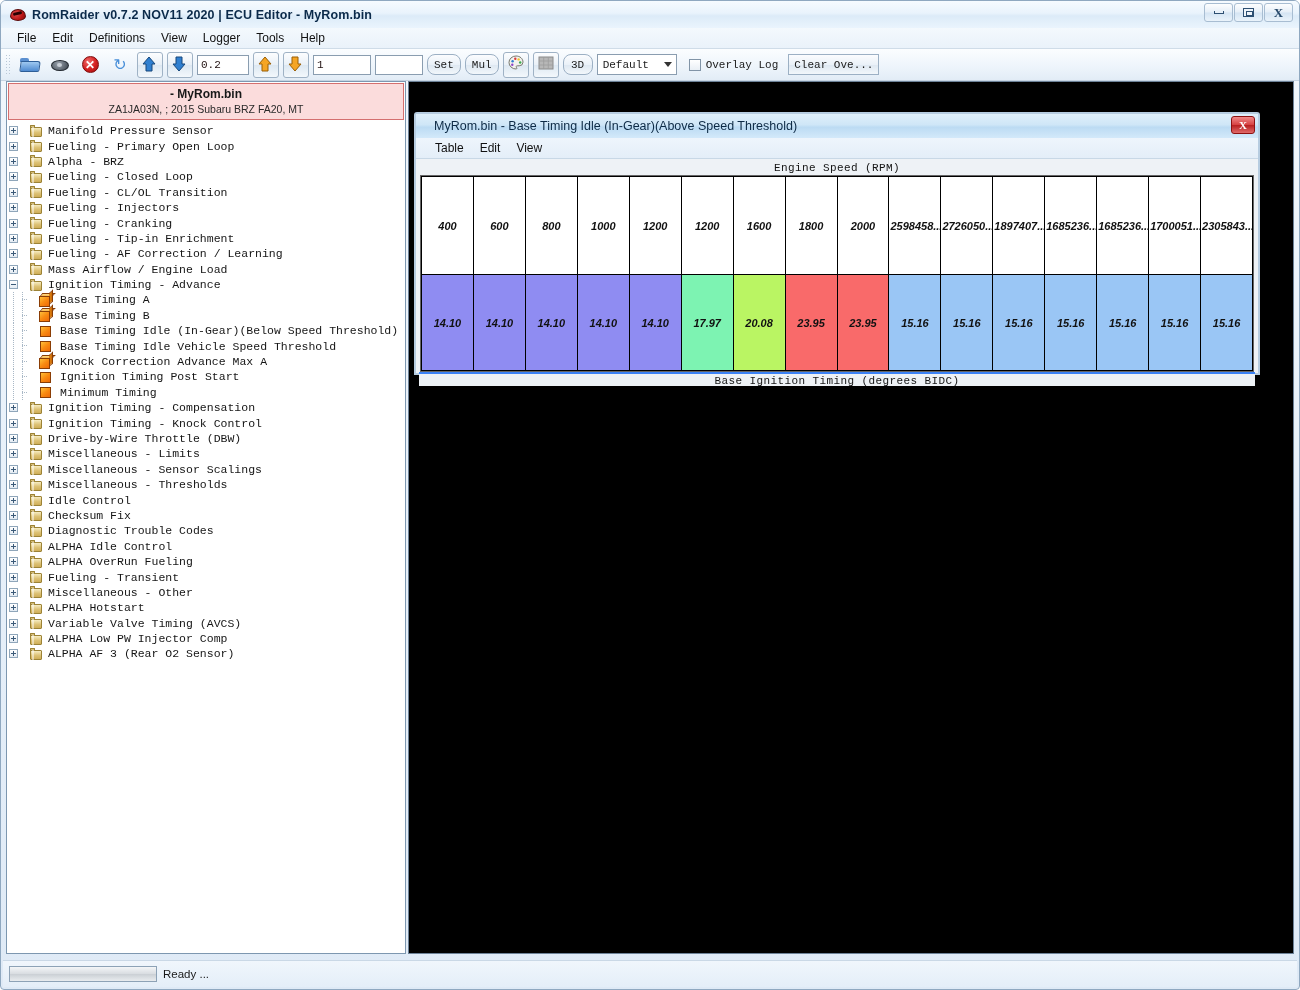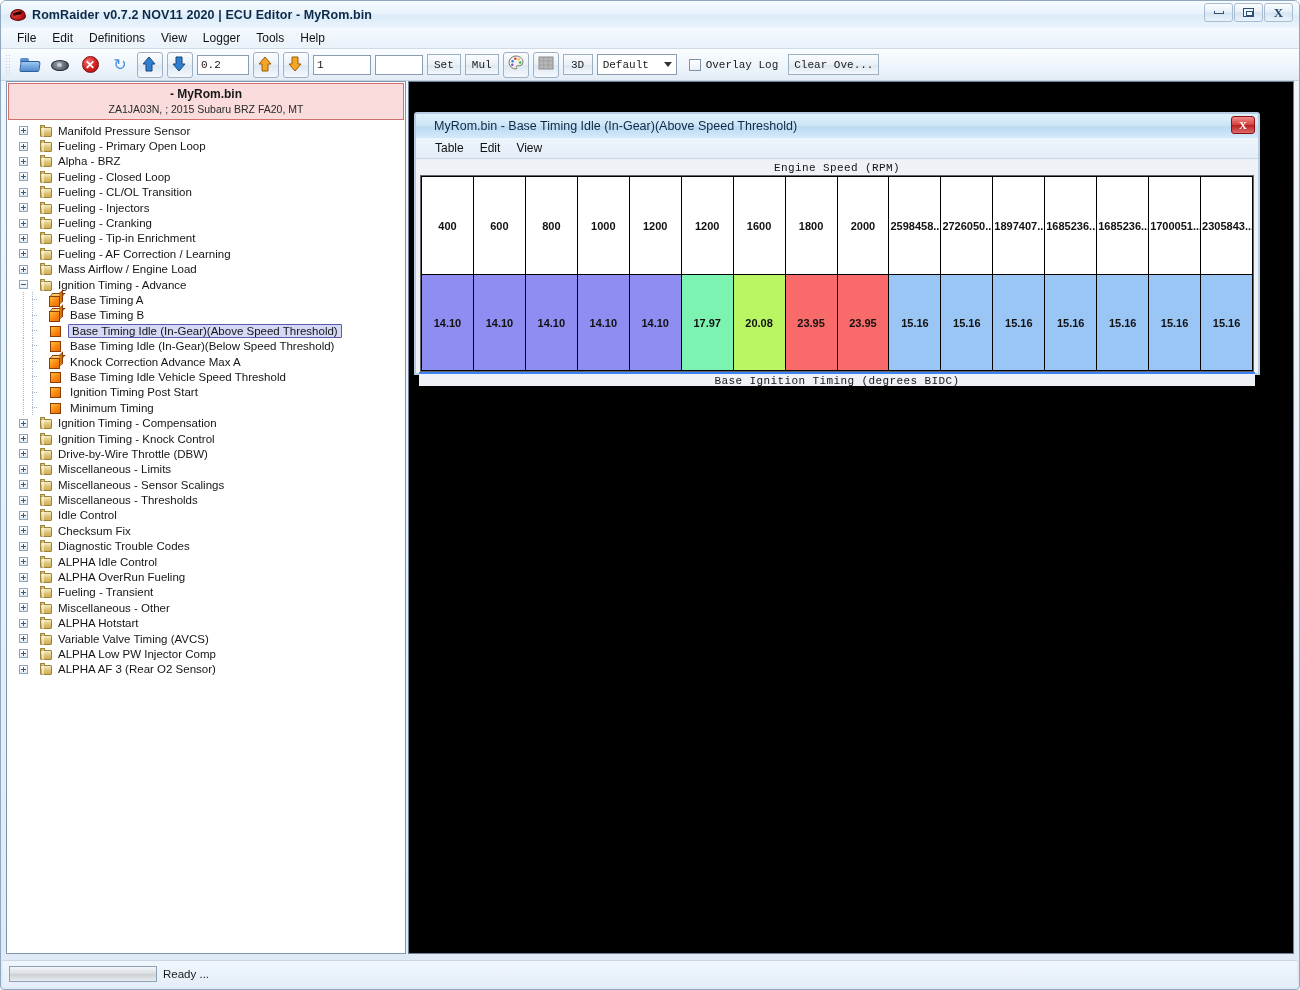--- a/index.html
+++ b/index.html
@@ -105,21 +105,21 @@
     border: 1px solid #8a9db0; background: #fff;
     font-family: "Liberation Mono", monospace; font-size: 11px;
     color: #201010; padding: 0 3px; line-height: 18px;
   }
   .tfield.w1 { width: 52px; }
   .tfield.w2 { width: 58px; }
   .tfield.w3 { width: 48px; }
   .tsmallbtn {
     height: 21px; min-width: 30px;
     padding: 8px 6px;
-    border: 1px solid #9cb0c4; border-radius: 0;
+    border: 1px solid #9cb0c4; border-radius: 8px;
     background: linear-gradient(180deg,#fbfcfe 0%,#eaf1f8 50%,#dde7f1 51%,#f2f7fb 100%);
     font-family: "Liberation Mono", monospace; font-size: 11px; color: #1a1a1a;
     display:flex; align-items:center; justify-content:center;
   }
   .tcombo {
     height: 21px; width: 80px;
     border: 1px solid #8a9db0; background: #fff;
     display: flex; align-items: center; justify-content: space-between;
     padding: 0 4px 0 5px;
     font-family: "Liberation Mono", monospace; font-size: 11px; color: #1a1a1a;
@@ -169,21 +169,21 @@
   .rom-header {
     background: #fbdcdc;
     border: 1px solid #d46f6f;
     margin: 1px;
     text-align: center;
     padding: 3px 0 4px;
   }
   .rom-header .r1 { font-size: 12px; font-weight: bold; color: #181818; }
   .rom-header .r2 { font-size: 10.5px; color: #2a2a2a; margin-top: 2px; }
 
-  .tree { padding: 2px 0 0 12px; position: relative; }
+  .tree { padding: 2px 0 0 2px; position: relative; font-family: Liberation Mono, monospace; }
   .trow {
     height: 15.4px; display: flex; align-items: center;
     font-size: 11.5px; color: #151515; white-space: nowrap;
     position: relative;
   }
   .trow .toggle {
     width: 9px; height: 9px; flex: 0 0 auto;
     border: 1px solid #8fa6ba; background: linear-gradient(180deg,#ffffff,#e3ebf3);
     position: relative; margin-right: 2px;
   }
@@ -306,21 +306,21 @@
     border: 1px solid #666;
     margin: 0 1px;
   }
   table.grid { border-collapse: collapse; width: 100%; table-layout: fixed; }
   table.grid td {
     border: 1px solid #000;
     text-align: center;
     font-size: 11px; font-weight: bold;
     color: #111;
     font-family: "Liberation Sans", sans-serif;
-    overflow: hidden; white-space: nowrap;
+    overflow: hidden; white-space: nowrap; font-style: italic;
   }
   table.grid tr.hdr td { height: 98px; background: #fff; }
   table.grid tr.data td { height: 96px; }
 
   
   .statusbar {
     position: absolute; left: 2px; right: 2px; bottom: 2px; height: 27px;
     display: flex; align-items: center; gap: 6px;
     padding: 0 6px;
     background: linear-gradient(180deg,#f0f6fc 0%,#e4eef8 100%);
@@ -592,57 +592,48 @@
             <span class="guideline v"></span>
             <span class="guideline elbow"></span>
             <span style="width: 10px; flex: 0 0 auto;"></span>
             <span class="tblicon cube">
               <span class="top"></span>
               <span class="side"></span>
               <span class="face"></span>
             </span>
             <span class="tlabel">Base Timing B</span>
           </div>
-          <div class="trow selected">
+          <div class="trow">
             <span class="guideline v"></span>
             <span class="guideline elbow"></span>
             <span style="width: 10px; flex: 0 0 auto;"></span>
             <span class="tblicon">
               <span class="face"></span>
             </span>
-            <span class="tlabel">Base Timing Idle (In-Gear)(Above Speed Threshold)</span>
+            <span class="tlabel">Base Timing Idle (In-Gear)(Below Speed Threshold)</span>
           </div>
           <div class="trow">
             <span class="guideline v"></span>
             <span class="guideline elbow"></span>
             <span style="width: 10px; flex: 0 0 auto;"></span>
             <span class="tblicon">
               <span class="face"></span>
             </span>
-            <span class="tlabel">Base Timing Idle (In-Gear)(Below Speed Threshold)</span>
+            <span class="tlabel">Base Timing Idle Vehicle Speed Threshold</span>
           </div>
           <div class="trow">
             <span class="guideline v"></span>
             <span class="guideline elbow"></span>
             <span style="width: 10px; flex: 0 0 auto;"></span>
             <span class="tblicon cube">
               <span class="top"></span>
               <span class="side"></span>
               <span class="face"></span>
             </span>
             <span class="tlabel">Knock Correction Advance Max A</span>
-          </div>
-          <div class="trow">
-            <span class="guideline v"></span>
-            <span class="guideline elbow"></span>
-            <span style="width: 10px; flex: 0 0 auto;"></span>
-            <span class="tblicon">
-              <span class="face"></span>
-            </span>
-            <span class="tlabel">Base Timing Idle Vehicle Speed Threshold</span>
           </div>
           <div class="trow">
             <span class="guideline v"></span>
             <span class="guideline elbow"></span>
             <span style="width: 10px; flex: 0 0 auto;"></span>
             <span class="tblicon">
               <span class="face"></span>
             </span>
             <span class="tlabel">Ignition Timing Post Start</span>
           </div>

